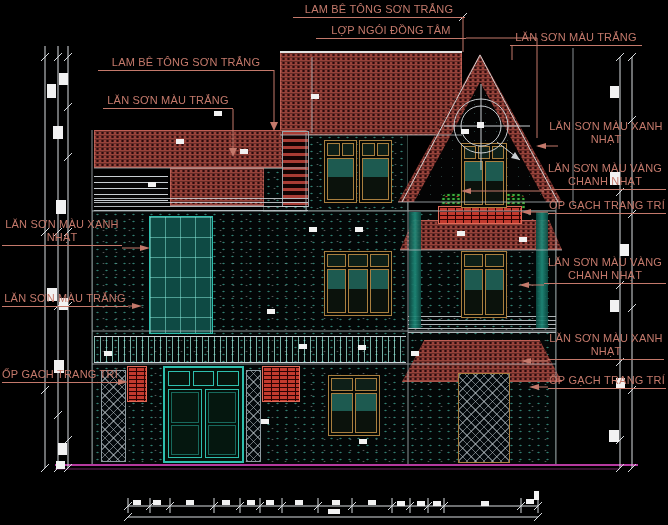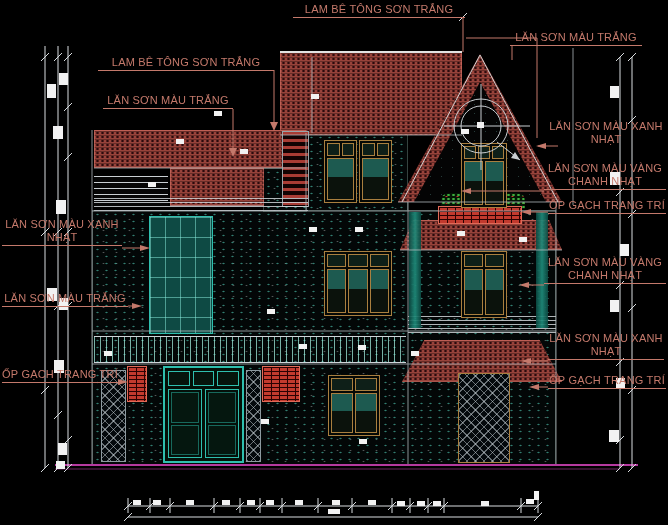--- a/index.html
+++ b/index.html
@@ -369,20 +369,21 @@
         <rect x="417" y="501" width="8" height="5"></rect>
         <rect x="433" y="501" width="8" height="5"></rect>
         <rect x="481" y="501" width="8" height="5"></rect>
         <rect x="526" y="499" width="8" height="5"></rect>
         <rect x="534" y="491" width="5" height="9"></rect>
         <rect x="328" y="509" width="12" height="5"></rect>
       </g>
   </svg>
 
   <div class="lbl ul nw" style="left:293px;top:3px;width:172px;">LAM BÊ TÔNG SƠN TRẮNG</div>
+  <div class="lbl ul nw" style="left:316px;top:24px;width:150px;">LỢP NGÓI ĐỒNG TÂM</div>
   <div class="lbl ul nw" style="left:510px;top:31px;width:132px;">LĂN SƠN MÀU TRẮNG</div>
   <div class="lbl ul nw" style="left:98px;top:56px;width:176px;">LAM BÊ TÔNG SƠN TRẮNG</div>
   <div class="lbl ul nw" style="left:103px;top:94px;width:130px;">LĂN SƠN MÀU TRẮNG</div>
   <div class="lbl" style="left:548px;top:120px;width:116px;">LĂN SƠN MÀU XANH NHẠT</div>
   <div class="lbl ul" style="left:544px;top:162px;width:122px;">LĂN SƠN MÀU VÀNG CHANH NHẠT</div>
   <div class="lbl ul nw" style="left:548px;top:199px;width:118px;">ỐP GẠCH TRANG TRÍ</div>
   <div class="lbl ul" style="left:544px;top:256px;width:122px;">LĂN SƠN MÀU VÀNG CHANH NHẠT</div>
   <div class="lbl ul" style="left:548px;top:332px;width:116px;">LĂN SƠN MÀU XANH NHẠT</div>
   <div class="lbl ul nw" style="left:548px;top:374px;width:118px;">ỐP GẠCH TRANG TRÍ</div>
   <div class="lbl ul" style="left:2px;top:218px;width:120px;">LĂN SƠN MÀU XANH NHẠT</div>

